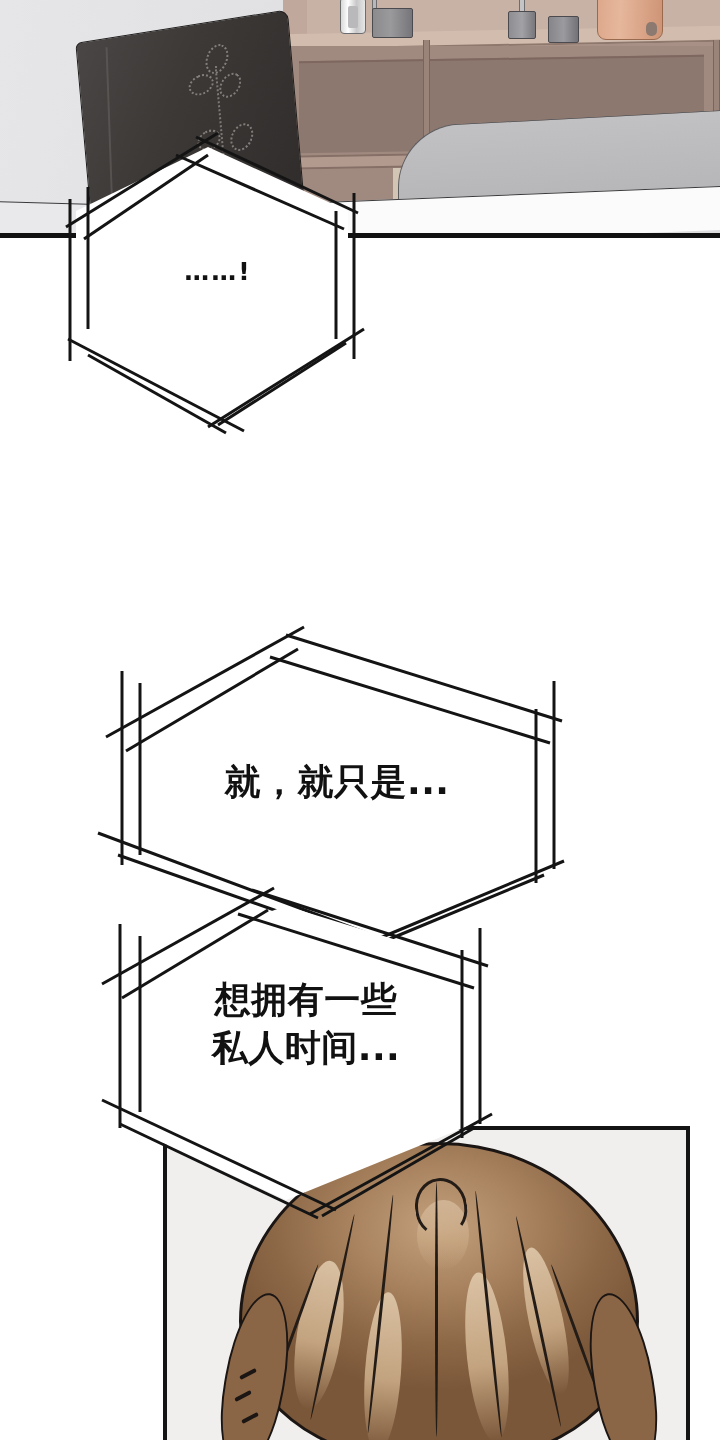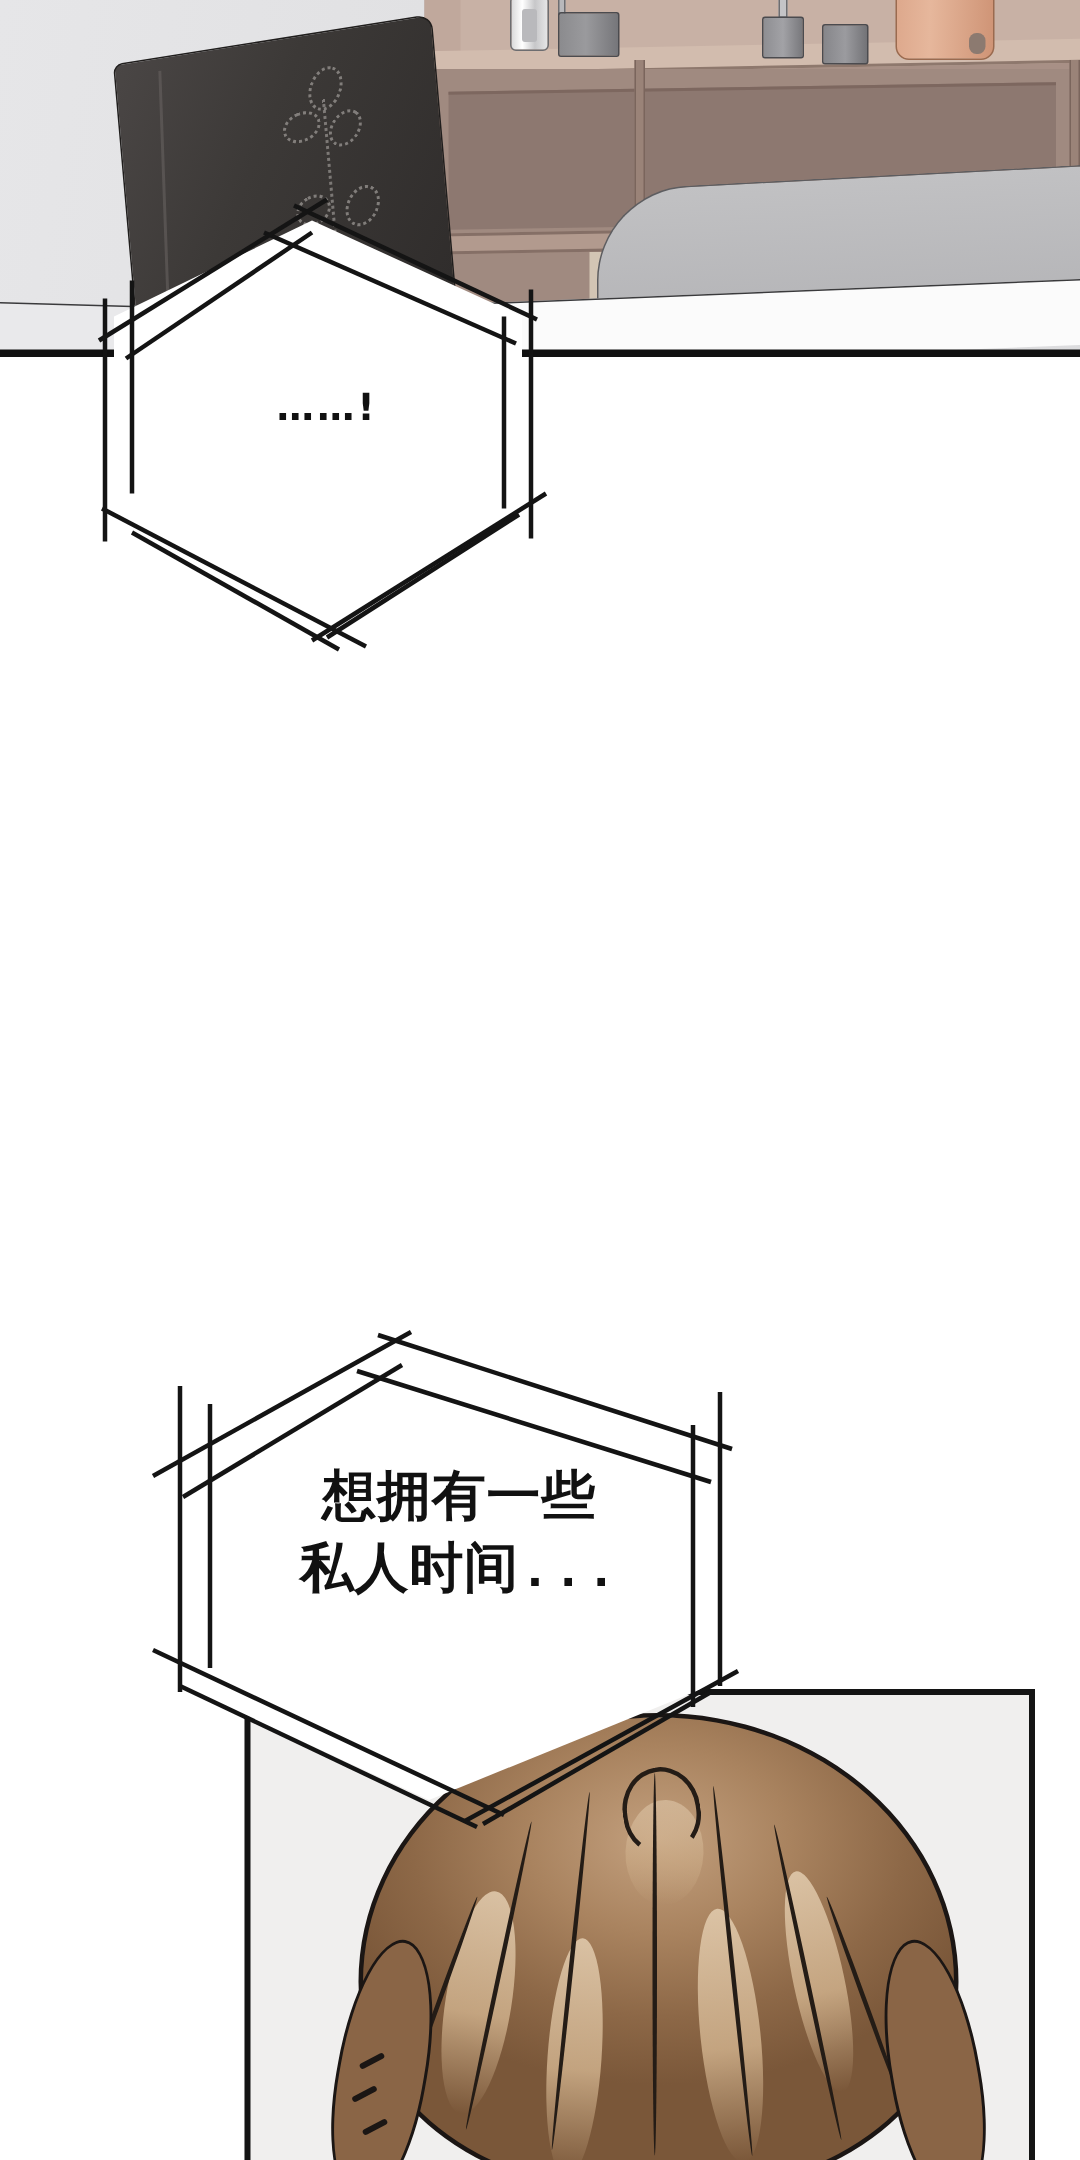--- a/index.html
+++ b/index.html
@@ -322,21 +322,20 @@
   #bubble-2 { left:92px;  top:625px;  width:490px; height:318px; }
   #bubble-2 .btext {
     left:0; top:133px; width:490px;
     font-size:36px;
   }
 
   #bubble-3 { left:96px;  top:888px;  width:420px; height:330px; }
   #bubble-3 .btext {
     left:0; top:88px; width:420px;
     font-size:36px;
-    font-family:Liberation Mono, monospace;
   }
 
   .ink { stroke:#141414; stroke-linecap:butt; fill:none; }
   .bubble-fill { fill:#ffffff; stroke:none; }
 </style>
 </head>
 <body>
 
 <div id="page">
 
@@ -425,20 +424,40 @@
         <path class="ink" d="M168,300 L30,222"></path>
         <path class="ink" d="M12,66 L12,228"></path>
         <path class="ink" d="M30,54 L30,196"></path>
         <path class="ink" d="M8,94 L160,0"></path>
         <path class="ink" d="M26,106 L150,22"></path>
       </g>
     </svg>
     <div class="btext">……!</div>
   </div>
 
+  <div class="bubble" id="bubble-2">
+    <svg width="490" height="318" viewBox="0 0 490 318" aria-hidden="true">
+      <polygon class="bubble-fill" points="228,24 452,90 452,250 228,314 36,250 36,90"></polygon>
+      <g stroke-width="3">
+        <path class="ink" d="M194,10 L470,96"></path>
+        <path class="ink" d="M178,32 L458,118"></path>
+        <path class="ink" d="M462,56 L462,244"></path>
+        <path class="ink" d="M444,84 L444,258"></path>
+        <path class="ink" d="M472,236 L276,318"></path>
+        <path class="ink" d="M452,250 L288,318"></path>
+        <path class="ink" d="M296,316 L6,208"></path>
+        <path class="ink" d="M276,318 L26,230"></path>
+        <path class="ink" d="M30,46 L30,240"></path>
+        <path class="ink" d="M48,58 L48,230"></path>
+        <path class="ink" d="M14,112 L212,2"></path>
+        <path class="ink" d="M34,126 L206,24"></path>
+      </g>
+    </svg>
+    <div class="btext">就，就只是...</div>
+  </div>
 
   <div class="bubble" id="bubble-3">
     <svg width="420" height="330" viewBox="0 0 420 330" aria-hidden="true">
       <polygon class="bubble-fill" points="190,18 372,74 372,238 190,312 30,238 30,74"></polygon>
       <g stroke-width="3">
         <path class="ink" d="M156,2 L392,78"></path>
         <path class="ink" d="M142,26 L378,100"></path>
         <path class="ink" d="M384,40 L384,236"></path>
         <path class="ink" d="M366,62 L366,250"></path>
         <path class="ink" d="M396,226 L214,326"></path>

